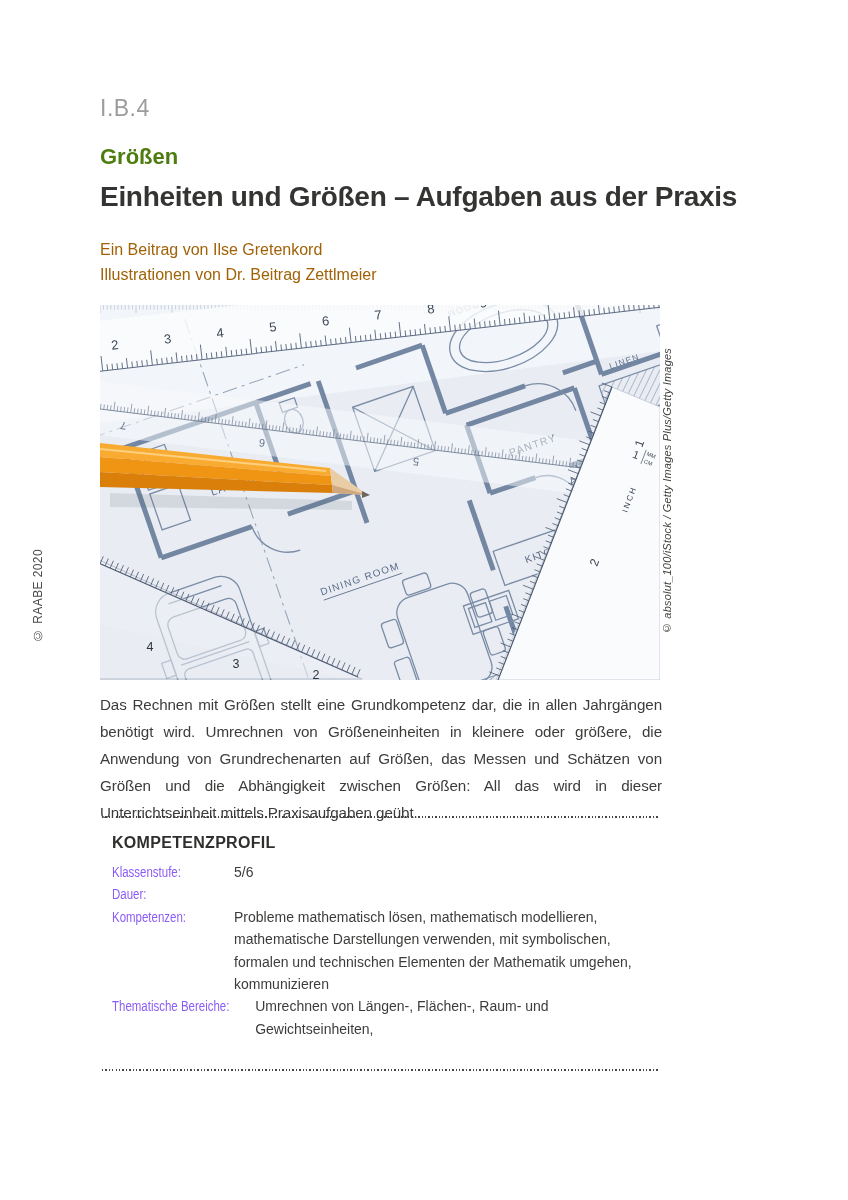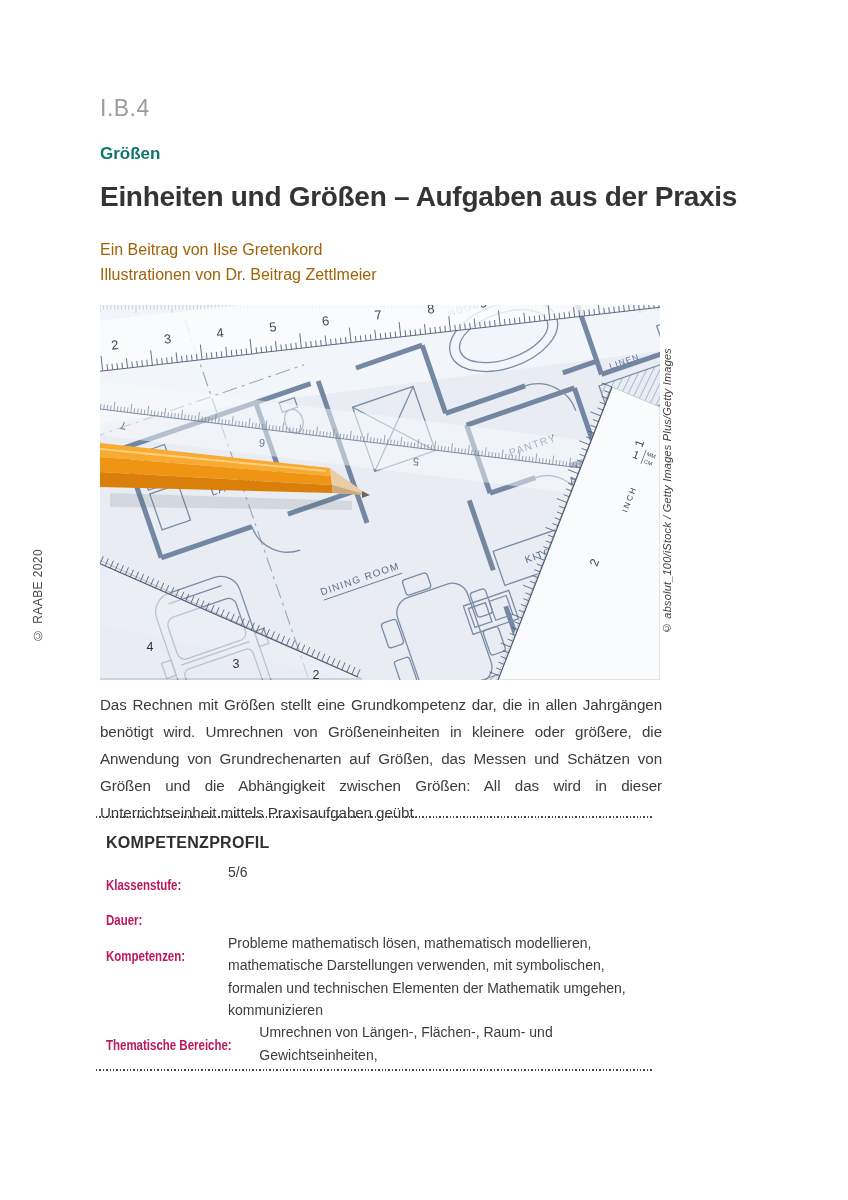--- a/index.html
+++ b/index.html
@@ -1,41 +1,41 @@
 <!DOCTYPE html>
 <html lang="de"><head>
 <meta charset="utf-8">
 <style>
   html,body{margin:0;padding:0;background:#ffffff;}
   .page{position:relative;width:848px;height:1200px;background:#ffffff;overflow:hidden;
         font-family:"Liberation Sans",sans-serif;color:#3c3c3b;}
   .abs{position:absolute;}
   .code{left:100px;top:95px;font-size:23px;font-weight:400;letter-spacing:.5px;color:#9c9c9b;}
-  .category{left:100px;top:144px;font-size:17px;font-weight:700;color:#0f766e;}
+  .category{left:100px;top:144px;font-size:22px;font-weight:700;color:#4d7c0f;}
   .title{left:100px;top:181px;font-size:28px;font-weight:700;letter-spacing:-.3px;color:#343433;}
   .byline{left:100px;font-size:16px;color:#a16207;}
   .byline1{top:241px;} .byline2{top:266px;}
   .vert{writing-mode:vertical-rl;transform:rotate(180deg);white-space:nowrap;}
   .raabe{left:31px;top:530px;height:130px;font-size:12px;letter-spacing:.4px;color:#4a4a49;
          display:flex;align-items:center;}
   .credit{left:661px;top:303px;height:377px;font-size:11px;font-style:italic;color:#3f3f3e;
           letter-spacing:.2px;display:flex;align-items:center;}
   .photo{left:100px;top:305px;width:560px;height:375px;background:#e9edf3;}
   .photo svg{display:block;}
   .photo text{font-family:"Liberation Sans",sans-serif;}
   .intro{left:100px;top:691px;width:562px;font-size:15.2px;line-height:27px;letter-spacing:-.1px;
          text-align:justify;color:#3c3c3b;}
-  .profile{left:96px;top:816px;width:557px;height:256px;}
+  .profile{left:102px;top:816px;width:557px;height:256px;}
   .dotline{position:absolute;left:0;width:100%;height:2px;
     background-image:repeating-linear-gradient(to right,#454545 0 1.3px,transparent 1.3px 3.4px);}
   .dot-top{top:0;} .dot-bottom{top:253px;}
   .p-head{position:absolute;left:10px;top:18px;font-size:16px;font-weight:700;letter-spacing:.3px;color:#2f2f2e;}
   .p-table{position:absolute;left:10px;top:45px;right:0;font-size:14px;line-height:22.4px;}
   .p-row{display:flex;align-items:flex-start;}
-  .p-label{flex:0 0 122px;font-weight:700;color:#be185d;white-space:nowrap;margin-top:13px;}
+  .p-label{flex:0 0 122px;font-weight:400;color:#8b5cf6;white-space:nowrap;}
   .p-label span{display:inline-block;transform:scaleX(.82);transform-origin:0 50%;}
   .p-value{flex:1;color:#3c3c3b;}
 </style>
 </head>
 <body>
 
 <div class="page">
 
   <div class="abs code">I.B.4</div>
   <div class="abs category">Größen</div>

